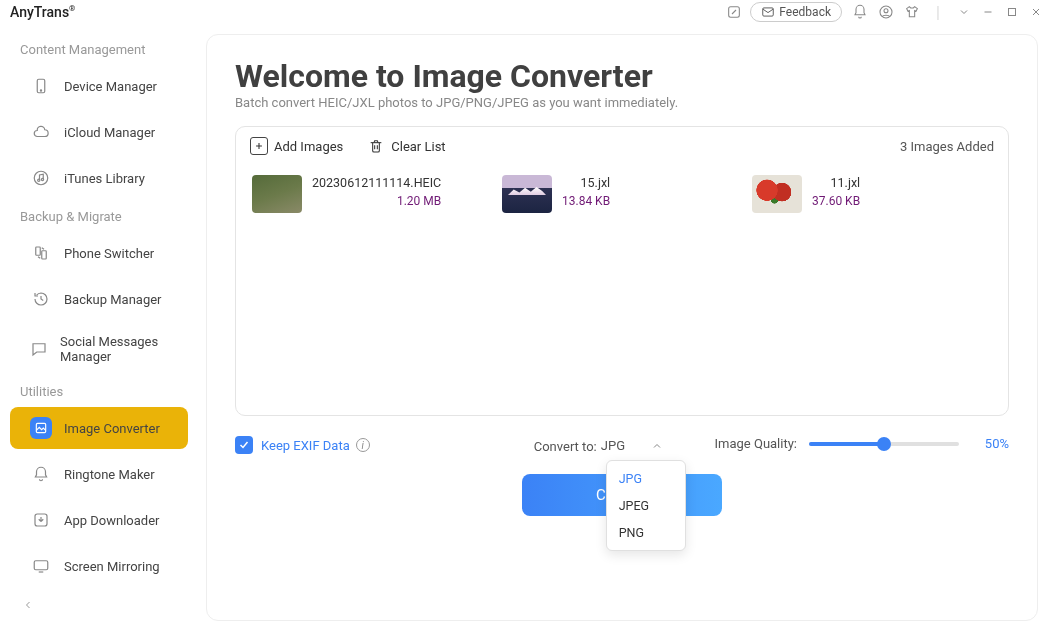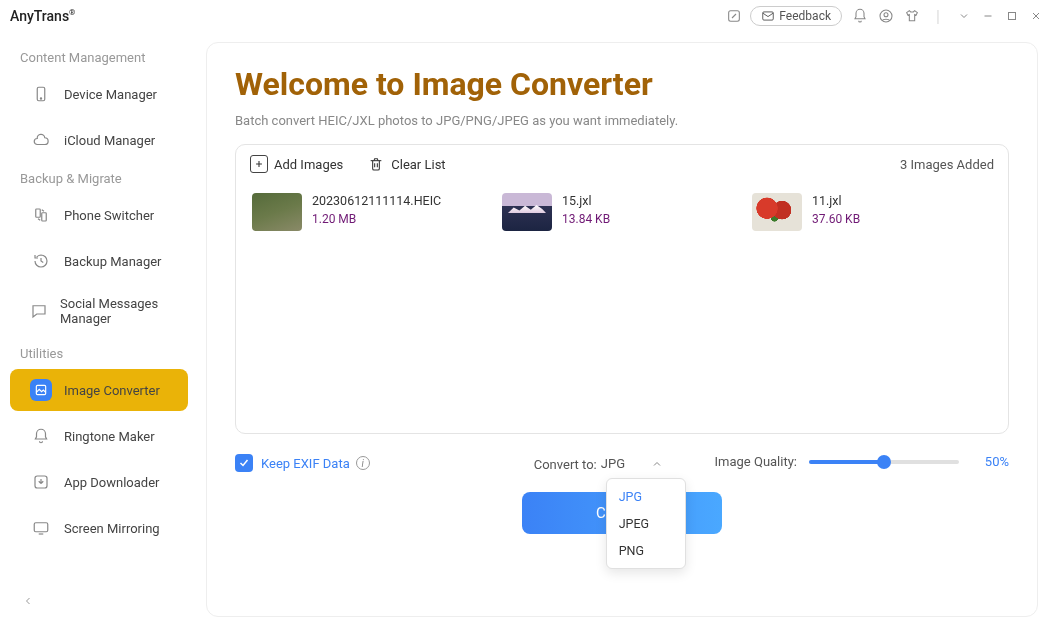--- a/index.html
+++ b/index.html
@@ -21,32 +21,32 @@
 .sidebar .nav-item { display: flex; align-items: center; padding: 10px 20px; font-size: 13px; color: #444; cursor: pointer; border-radius: 8px; margin: 2px 10px; }
 .sidebar .nav-item.active { background: #eab308; }
 .sidebar .nav-item .ic { width: 22px; height: 22px; margin-right: 12px; display:flex; align-items:center; justify-content:center; color:#888; }
 .sidebar .nav-item.active .ic { color:#3b82f6; }
 .sidebar .nav-item.active .ic.blue-bg { background:#3b82f6; border-radius:6px; color:#fff; }
 .sidebar .collapse-btn { margin-top:auto; padding: 10px 22px; cursor:pointer; color:#999; }
 
 .main { flex: 1; padding: 10px 18px 10px 8px; }
 .panel { background: #fff; border: 1px solid #eee; border-radius: 12px; height: 100%; padding: 22px 28px; display:flex; flex-direction:column; position:relative; }
 
-.page-title { font-size: 32px; font-weight: 700; color: #a16207; margin-bottom: 10px; }
+.page-title { font-size: 32px; font-weight: 700; color: #404040; }
 .page-sub { font-size: 13px; color: #888; margin-bottom: 16px; }
 
 .list-box { border: 1px solid #e4e4e4; border-radius: 10px; flex: 0 0 290px; display:flex; flex-direction:column; }
 .list-toolbar { display:flex; align-items:center; padding: 10px 14px; }
 .tool-btn { display:flex; align-items:center; font-size:13px; color:#333; cursor:pointer; margin-right: 24px; }
 .tool-btn .tb-ic { width:18px; height:18px; border:1.5px solid #444; border-radius:3px; display:flex; align-items:center; justify-content:center; margin-right:6px; }
 .tool-btn .tb-ic.trash { border:none; }
 .list-toolbar .status { margin-left:auto; font-size:13px; color:#555; }
 
 .file-grid { flex:1; display:flex; padding: 10px 16px; gap: 10px; align-items:flex-start; }
-.file-item { display:flex; width: 240px; }
+.file-item { display:flex; width: 240px; text-align: right; }
 .thumb { width:50px; height:38px; border-radius:4px; margin-right:10px; flex-shrink:0; }
 .thumb.t1 { background: linear-gradient(160deg,#556b3a 0%, #6b7a4a 50%, #8a8a68 100%); }
 .thumb.t2 { background: linear-gradient(to bottom, #c9b8d6 0%, #c9b8d6 35%, #2d3152 35%, #1c2442 100%); position:relative; }
 .thumb.t2::after { content:""; position:absolute; left:6px; top:12px; width:38px; height:8px; background:linear-gradient(180deg,#fff,#e0cbe0); clip-path: polygon(0% 100%, 15% 30%, 30% 70%, 45% 10%, 60% 60%, 75% 0%, 90% 50%, 100% 100%); }
 .thumb.t3 { background: radial-gradient(circle at 30% 40%, #d83a2a 25%, transparent 26%), radial-gradient(circle at 60% 45%, #c12f22 25%, transparent 26%), radial-gradient(circle at 45% 65%, #3a7a2a 10%, transparent 11%), #e6e2d8; }
 .file-meta .fname { font-size:12.5px; color:#333; margin-bottom:4px; word-break:break-all; }
 .file-meta .fsize { font-size:12px; color:#701a75; }
 
 .controls-row { display:flex; align-items:flex-start; margin-top: 20px; gap: 24px; }
 .exif { display:flex; align-items:center; font-size:13px; color:#3b82f6; cursor:pointer; }
@@ -144,20 +144,31 @@
         </span>
     <span>Device Manager</span>
   </div>
   <div class="nav-item">
     <span class="ic">
           <svg width="18" height="18" viewBox="0 0 24 24" fill="none" stroke="currentColor" stroke-width="1.6">
             <path d="M7 18a4 4 0 010-8 5 5 0 0110-1 3.5 3.5 0 010 9H7z"></path>
           </svg>
         </span>
     <span>iCloud Manager</span>
+  </div>
+  <div class="nav-item">
+    <span class="ic">
+          <svg width="18" height="18" viewBox="0 0 24 24" fill="none" stroke="currentColor" stroke-width="1.6">
+            <circle cx="12" cy="12" r="9"></circle>
+            <path d="M10 15V8l5-1v7"></path>
+            <circle cx="9" cy="15" r="1.5"></circle>
+            <circle cx="14" cy="14" r="1.5"></circle>
+          </svg>
+        </span>
+    <span>iTunes Library</span>
   </div>
 
   <div class="section-label">Backup &amp; Migrate</div>
 
   <div class="nav-item">
     <span class="ic">
           <svg width="18" height="18" viewBox="0 0 24 24" fill="none" stroke="currentColor" stroke-width="1.6">
             <rect x="5" y="4" width="6" height="11" rx="1"></rect>
             <rect x="13" y="9" width="6" height="11" rx="1"></rect>
             <path d="M8 17l3 2M16 7l-3-2"></path>

